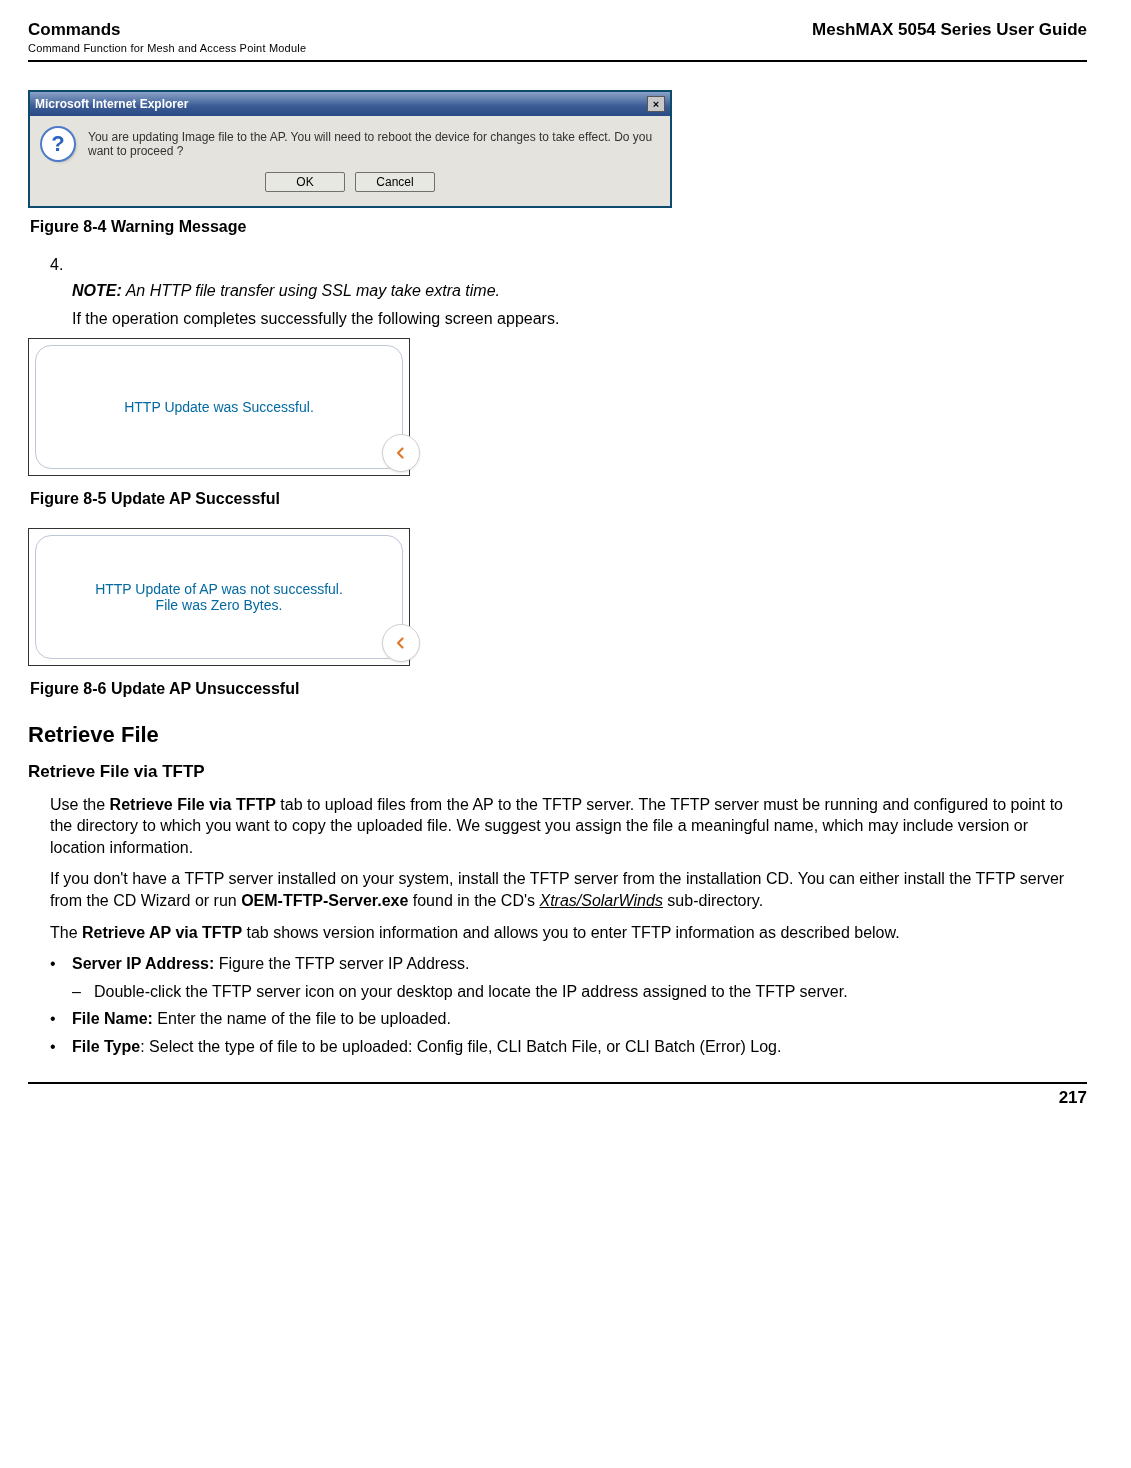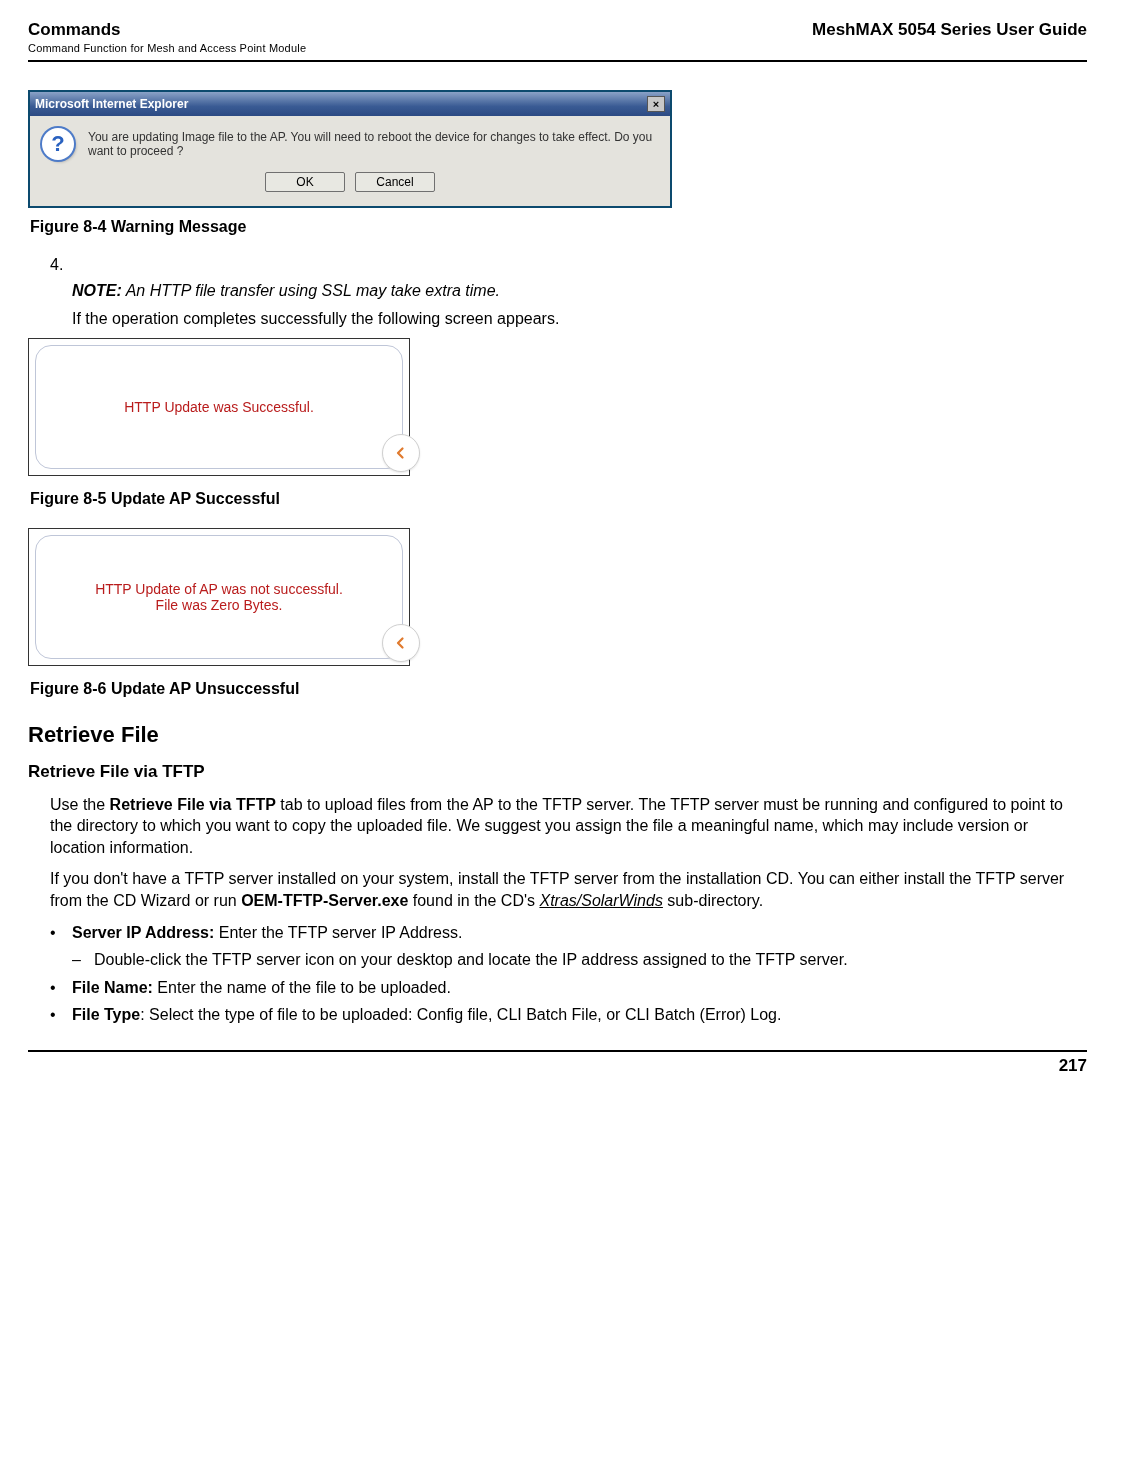--- a/index.html
+++ b/index.html
@@ -163,21 +163,21 @@
     position: absolute;
     left: 6px;
     top: 6px;
     right: 6px;
     bottom: 6px;
     border: 1px solid #bfc6d8;
     border-radius: 16px;
     display: flex;
     align-items: center;
     justify-content: center;
-    color: #b91c1c;
+    color: #0369a1;
     font-family: Arial, Helvetica, sans-serif;
     font-size: 14px;
     text-align: center;
   }
   .status-arrow {
     position: absolute;
     right: -18px;
     bottom: -4px;
     width: 36px;
     height: 36px;
@@ -336,24 +336,27 @@
   <div class="section-h3">Retrieve File via TFTP</div>
 
   <div class="para">
     <span>Use the </span><span class="bold">Retrieve File via TFTP</span><span> tab to upload files from the AP to the TFTP server. The TFTP server must be running and configured to point to the directory to which you want to copy the uploaded file. We suggest you assign the file a meaningful name, which may include version or location information.</span>
   </div>
 
   <div class="para">
     <span>If you don't have a TFTP server installed on your system, install the TFTP server from the installation CD. You can either install the TFTP server from the CD Wizard or run </span><span class="bold">OEM-TFTP-Server.exe</span><span> found in the CD's </span><span class="italic">Xtras/SolarWinds</span><span> sub-directory.</span>
   </div>
 
+  <div class="para">
+    <span>The </span><span class="bold">Retrieve AP via TFTP</span><span> tab shows version information and allows you to enter TFTP information as described below.</span>
+  </div>
 
   <div class="bullet-item">
     <div class="dot">•</div>
-    <div><span class="bold">Server IP Address:</span><span> Enter the TFTP server IP Address.</span></div>
+    <div><span class="bold">Server IP Address:</span><span> Figure the TFTP server IP Address.</span></div>
   </div>
   <div class="sub-bullet">
     <div class="dash">–</div>
     <div>Double-click the TFTP server icon on your desktop and locate the IP address assigned to the TFTP server.</div>
   </div>
   <div class="bullet-item">
     <div class="dot">•</div>
     <div><span class="bold">File Name:</span><span> Enter the name of the file to be uploaded.</span></div>
   </div>
   <div class="bullet-item">

